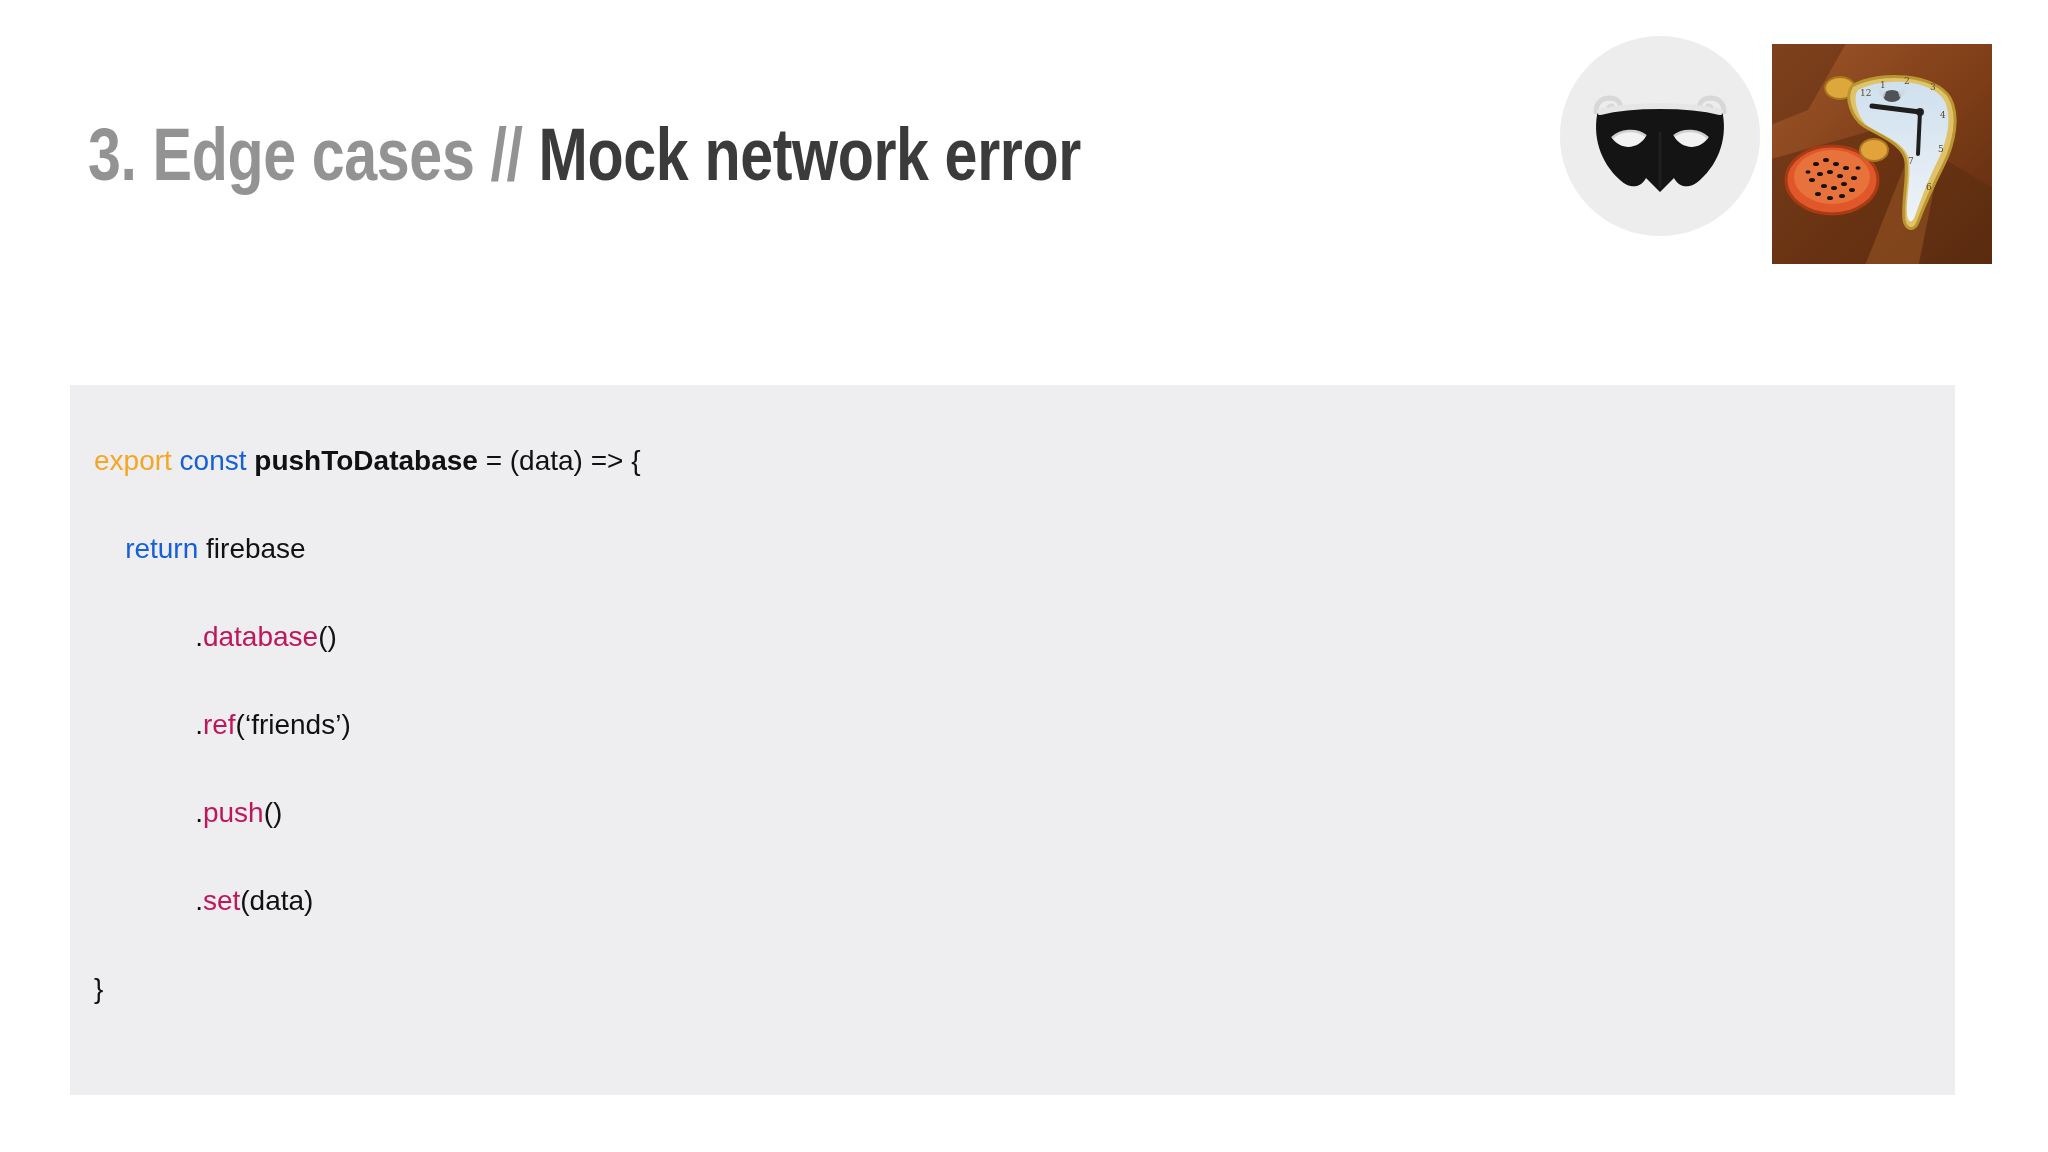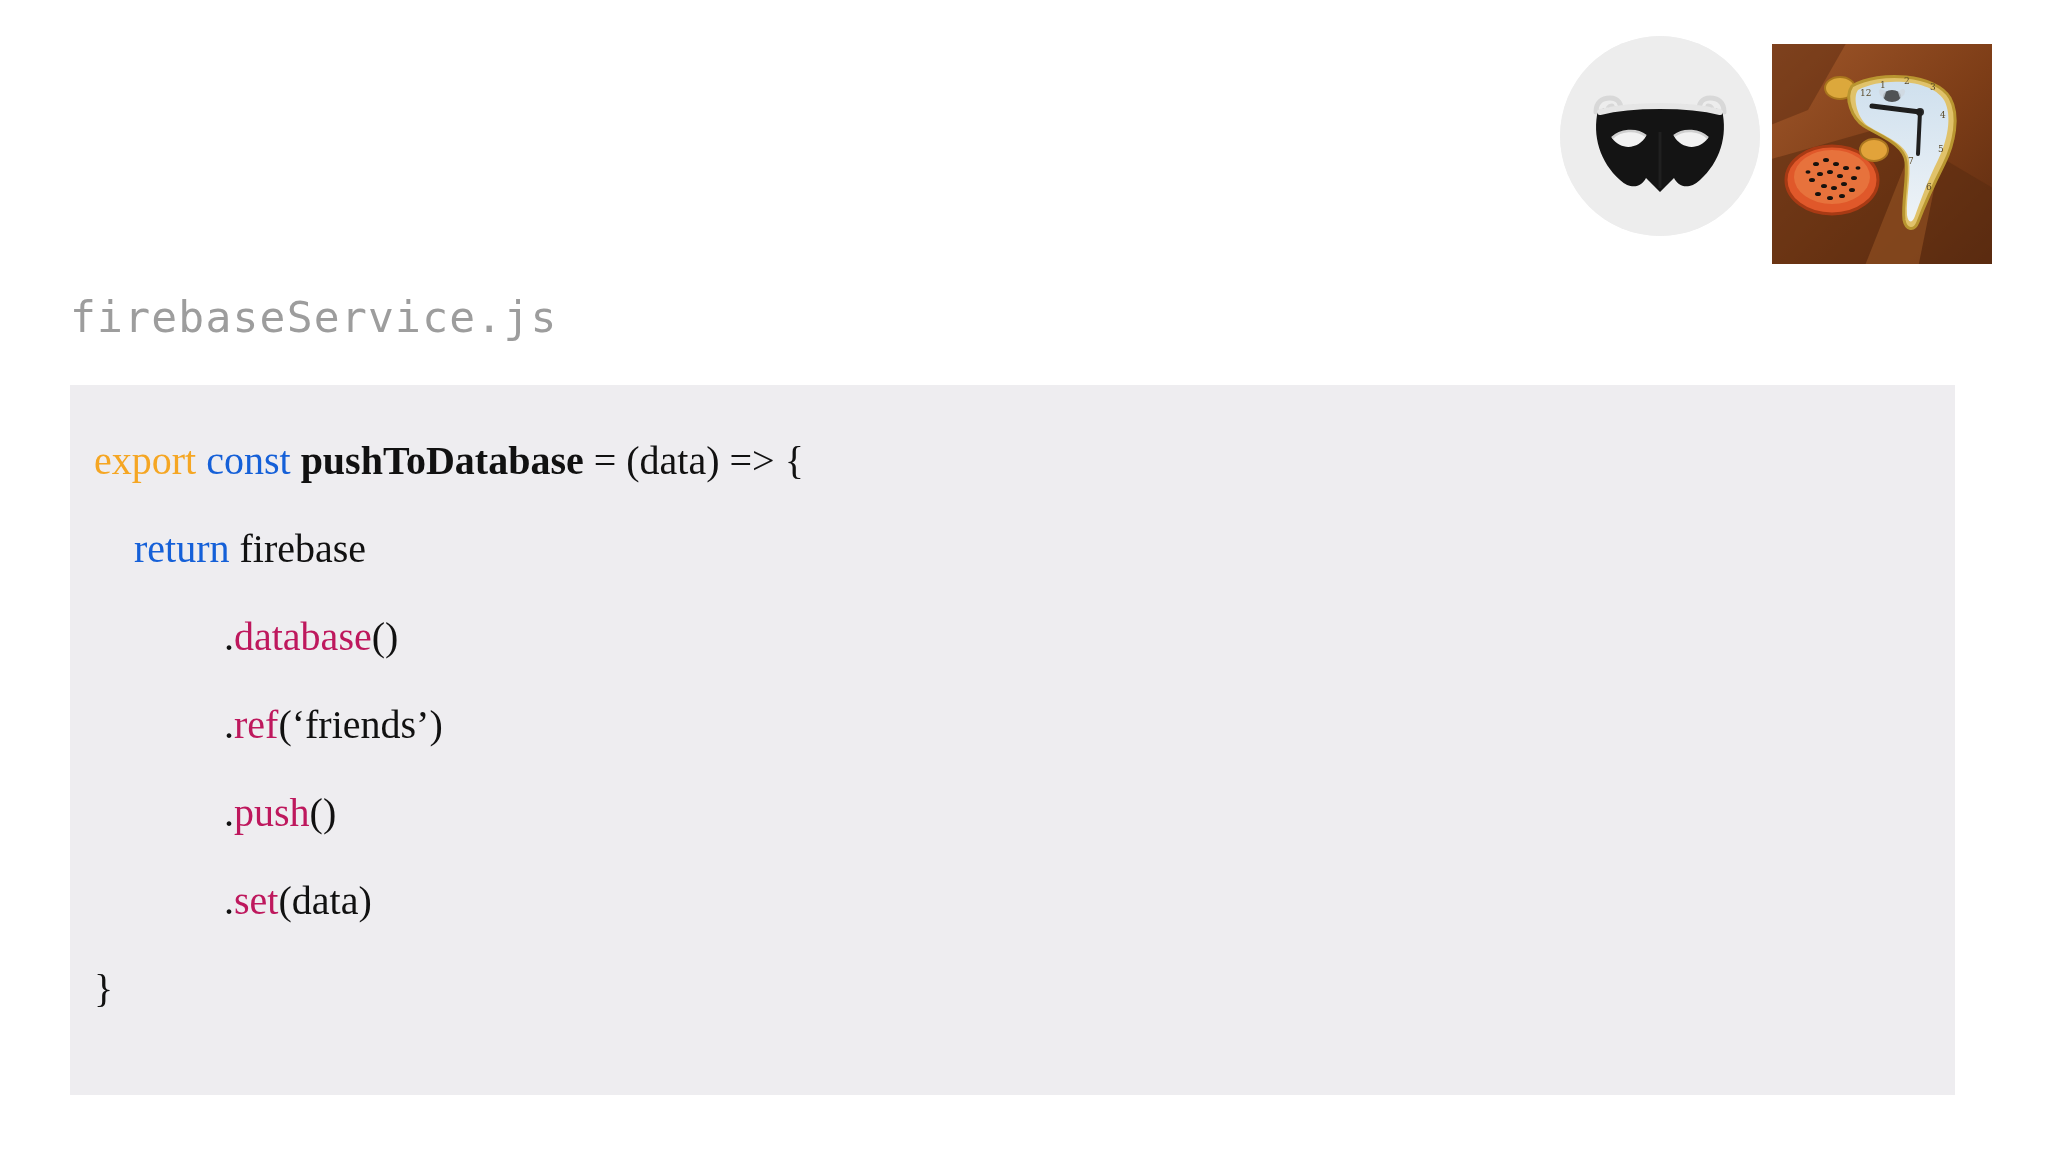--- a/index.html
+++ b/index.html
@@ -61,22 +61,22 @@
     left: 70px;
     top: 385px;
     width: 1885px;
     height: 710px;
     background: #eeedf0;
     box-sizing: border-box;
     padding: 32px 0 0 0;
     overflow: hidden;
   }
   .code-body {
-    font-family: Liberation Serif, serif;
-    font-size: 40px;
+    font-family: Liberation Sans, sans-serif;
+    font-size: 28px;
     line-height: 88px;
     color: #111111;
     white-space: pre;
     padding-left: 24px;
   }
   .code-line {
     white-space: pre;
     height: 88px;
   }
 
@@ -109,22 +109,24 @@
     overflow: hidden;
     background: #5d3118;
   }
   .dali-thumb svg { display:block; width:228px; height:228px; }
 </style>
 </head>
 <body>
 
 <div class="slide">
 
-
-  <div class="filename">firebaseService.js</div>
+  <div class="title-block">
+    <span class="title-text"><span class="title-prefix">3. Edge cases // </span><span class="title-main">Mock network error</span></span>
+  </div>
+
 
   <div class="code-panel">
     <div class="code-body" id="code-body"><div class="code-line"><span class="tok-keyword-export">export</span><span class="tok-plain"> </span><span class="tok-keyword-decl">const</span><span class="tok-plain"> </span><span class="tok-fnname">pushToDatabase</span><span class="tok-plain"> = (data) =&gt; {</span></div><div class="code-line"><span class="tok-plain">    </span><span class="tok-keyword-decl">return</span><span class="tok-plain"> firebase</span></div><div class="code-line"><span class="tok-plain">             </span><span class="tok-plain">.</span><span class="tok-method">database</span><span class="tok-plain">()</span></div><div class="code-line"><span class="tok-plain">             </span><span class="tok-plain">.</span><span class="tok-method">ref</span><span class="tok-plain">(‘friends’)</span></div><div class="code-line"><span class="tok-plain">             </span><span class="tok-plain">.</span><span class="tok-method">push</span><span class="tok-plain">()</span></div><div class="code-line"><span class="tok-plain">             </span><span class="tok-plain">.</span><span class="tok-method">set</span><span class="tok-plain">(data)</span></div><div class="code-line"><span class="tok-plain">}</span></div></div>
   </div>
 
   <div class="mask-badge">
     <svg viewBox="0 0 200 200" xmlns="http://www.w3.org/2000/svg" aria-hidden="true">
       <circle cx="100" cy="100" r="100" fill="#ededed"></circle>
 
       <path d="M36 76 C36 66 42 62 50 62 C58 62 62 68 60 74 C58 80 50 80 48 76

